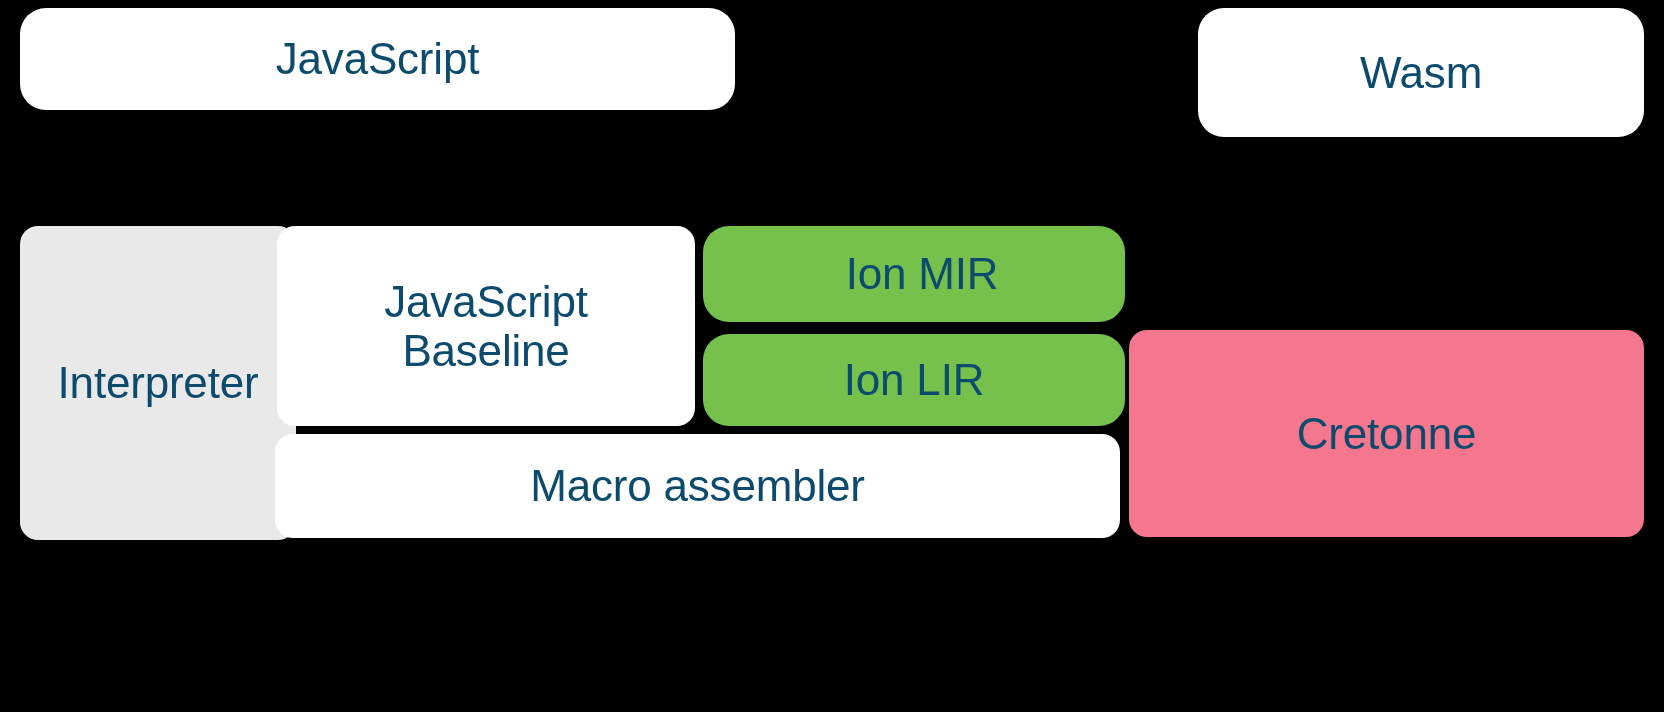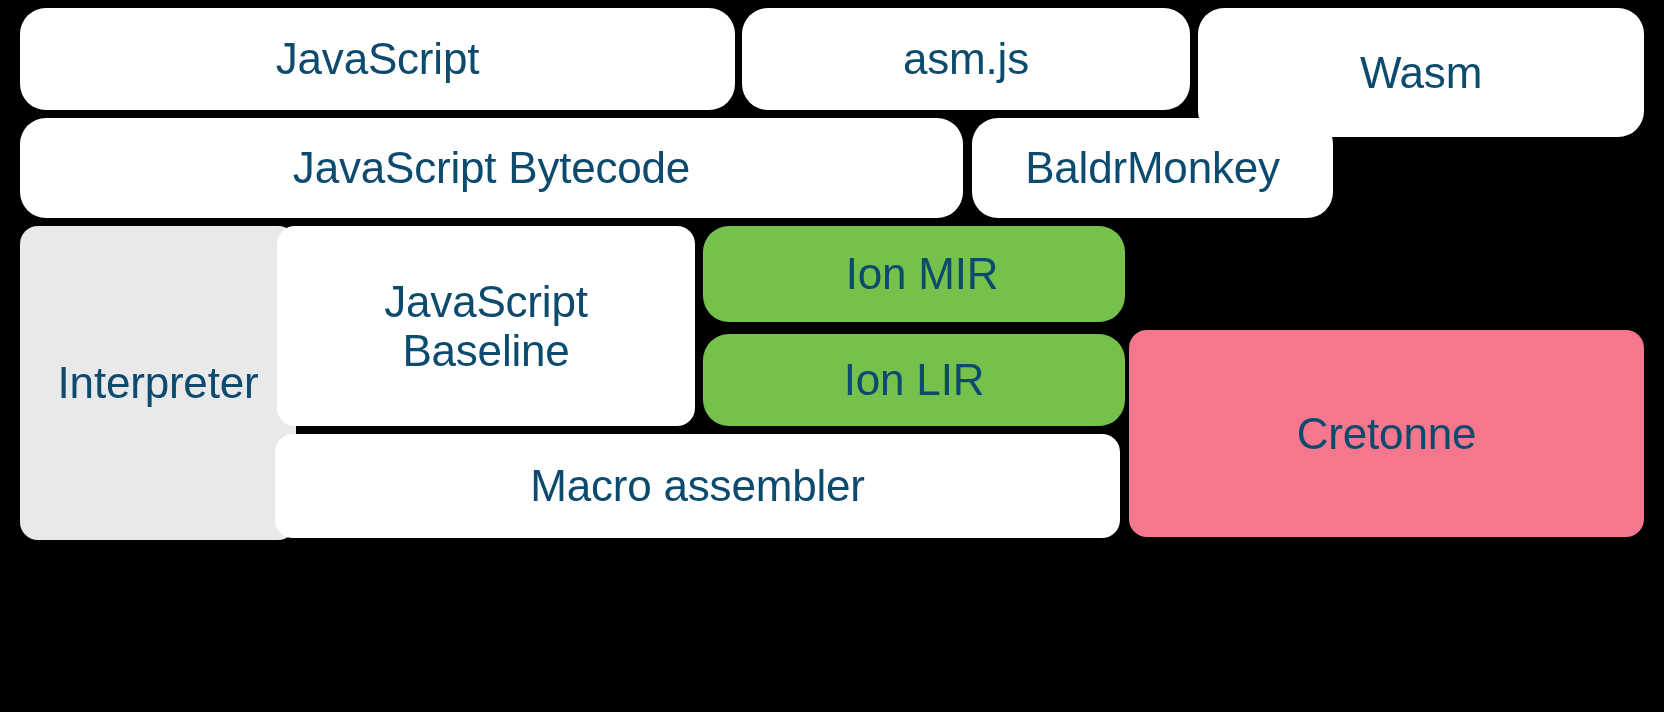--- a/index.html
+++ b/index.html
@@ -44,35 +44,26 @@
 </style>
 </head>
 <body>
 
 <div id="canvas">
 
   <div class="node fill-white r-pill" style="left:20px; top:8px; width:715px; height:102px;">
     <span>JavaScript</span>
   </div>
 
-  <div class="node fill-white r-pill" style="left:742px; top:8px; width:448px; height:102px;">
-    <span>asm.js</span>
-  </div>
 
   <div class="node fill-white r-pill" style="left:1198px; top:8px; width:446px; height:129px;">
     <span>Wasm</span>
   </div>
 
-  <div class="node fill-white r-pill" style="left:20px; top:118px; width:943px; height:100px;">
-    <span>JavaScript Bytecode</span>
-  </div>
 
-  <div class="node fill-white r-pill" style="left:972px; top:118px; width:361px; height:100px;">
-    <span>BaldrMonkey</span>
-  </div>
 
   <div class="node fill-gray r-small" style="left:20px; top:226px; width:276px; height:314px;">
     <span>Interpreter</span>
   </div>
 
   <div class="node fill-white r-small" style="left:277px; top:226px; width:418px; height:200px;">
     <span>JavaScript
 Baseline</span>
   </div>
 

